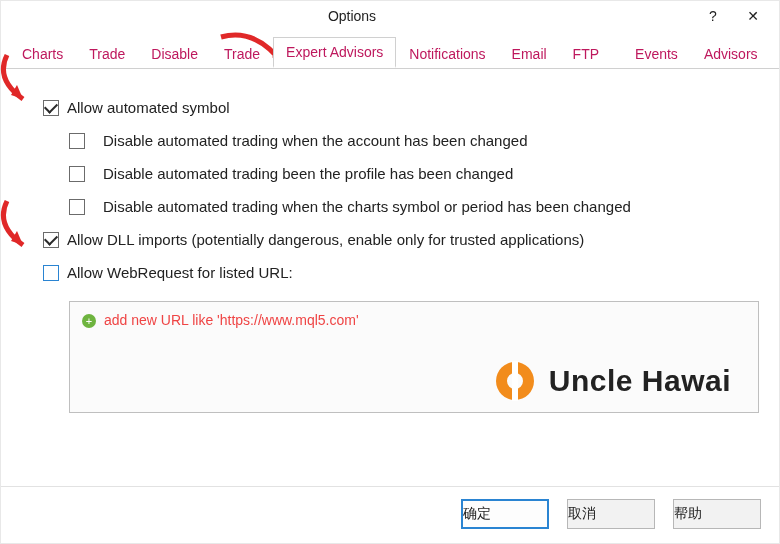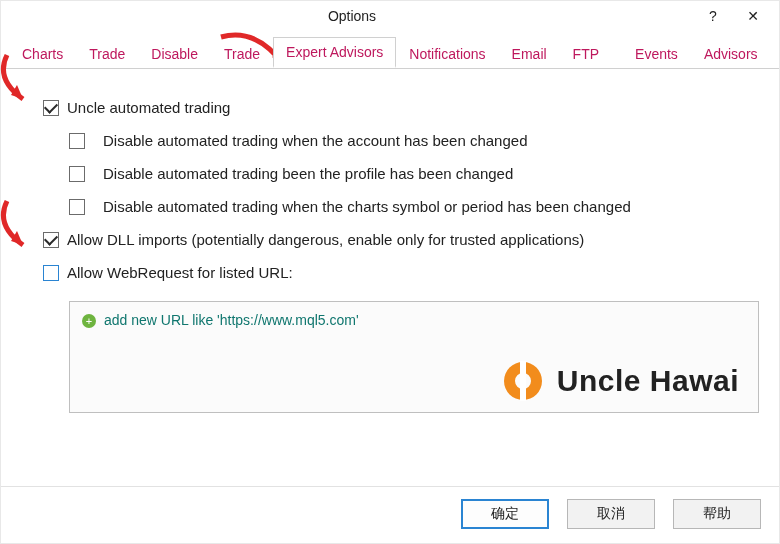--- a/index.html
+++ b/index.html
@@ -18,27 +18,27 @@
   
   .content { flex:1; padding: 24px 20px 8px 20px; position: relative; }
   .row { display:flex; align-items:center; margin: 6px 0 16px 0; font-size:15px; }
   .indent1 { margin-left: 22px; }
   .indent2 { margin-left: 48px; gap: 10px; }
   .chk { width:16px; height:16px; border:1px solid #6b6b6b; margin-right:8px; display:flex; align-items:center; justify-content:center; background:#fff; flex-shrink:0; }
   .chk.checked::after { content:""; display:block; width:10px; height:6px; border-left:2px solid #2b2b2b; border-bottom:2px solid #2b2b2b; transform: rotate(-45deg) translate(1px,-1px); }
   .chk.blue { border-color:#2a84d2; }
   .urlbox { margin: 6px 0 0 48px; border:1px solid #bfbfbf; background:#fbfbfb; height:112px; padding:10px 12px; display:flex; align-items:flex-start; gap:8px; }
   .plus-icon { width:14px; height:14px; border-radius:50%; background:#6eb43f; color:#fff; display:flex; align-items:center; justify-content:center; font-size:11px; line-height:1; flex-shrink:0; margin-top:2px;}
-  .urlbox .hint { color:#0f766e; }
+  .urlbox .hint { color:#ef4444; }
   
   .buttons { padding:12px 18px 14px 0; display:flex; justify-content:flex-end; gap:18px; border-top:1px solid #e2e2e2; }
-  .btn { width:88px; height:30px; border:1px solid #b7b7b7; background:#f2f2f2; display:flex; align-items:center; justify-content:center; font-size:14px; cursor:pointer; }
+  .btn { width:88px; height:30px; border:1px solid #b7b7b7; background:#f2f2f2; display:flex; align-items:center; justify-content:flex-start; font-size:14px; cursor:pointer; }
   .btn.primary { border:2px solid #2a84d2; background:#fdfdfd; }
   
-  .watermark { position:absolute; right:40px; top:290px; display:flex; align-items:center; gap:12px; pointer-events:none; }
+  .watermark { position:absolute; right:48px; top:290px; display:flex; align-items:center; gap:12px; pointer-events:none; }
   .watermark .logo { width:44px; height:44px; }
   .watermark .brand { font-size:30px; font-weight:700; letter-spacing:0.5px; }
   
   .arrow { position:absolute; pointer-events:none; }
 </style>
 </head>
 <body>
 
 <div class="window">
 
@@ -78,21 +78,21 @@
       <path d="M20 4 Q8 28 36 48" fill="none" stroke="#e02828" stroke-width="5"></path>
       <path d="M36 48 L24 44 L30 34 Z" fill="#e02828"></path>
     </svg>
     <svg class="arrow" style="left:-14px; top:128px; width:56px; height:60px;" viewBox="0 0 56 60">
       <path d="M20 4 Q8 28 36 48" fill="none" stroke="#e02828" stroke-width="5"></path>
       <path d="M36 48 L24 44 L30 34 Z" fill="#e02828"></path>
     </svg>
 
     <div class="row indent1">
       <span class="chk checked"></span>
-      <span>Uncle automated trading</span>
+      <span>Allow automated symbol</span>
     </div>
 
     <div class="row indent2">
       <span class="chk"></span>
       <span>Disable automated trading when the account has been changed</span>
     </div>
 
     <div class="row indent2">
       <span class="chk"></span>
       <span>Disable automated trading been the profile has been changed</span>

